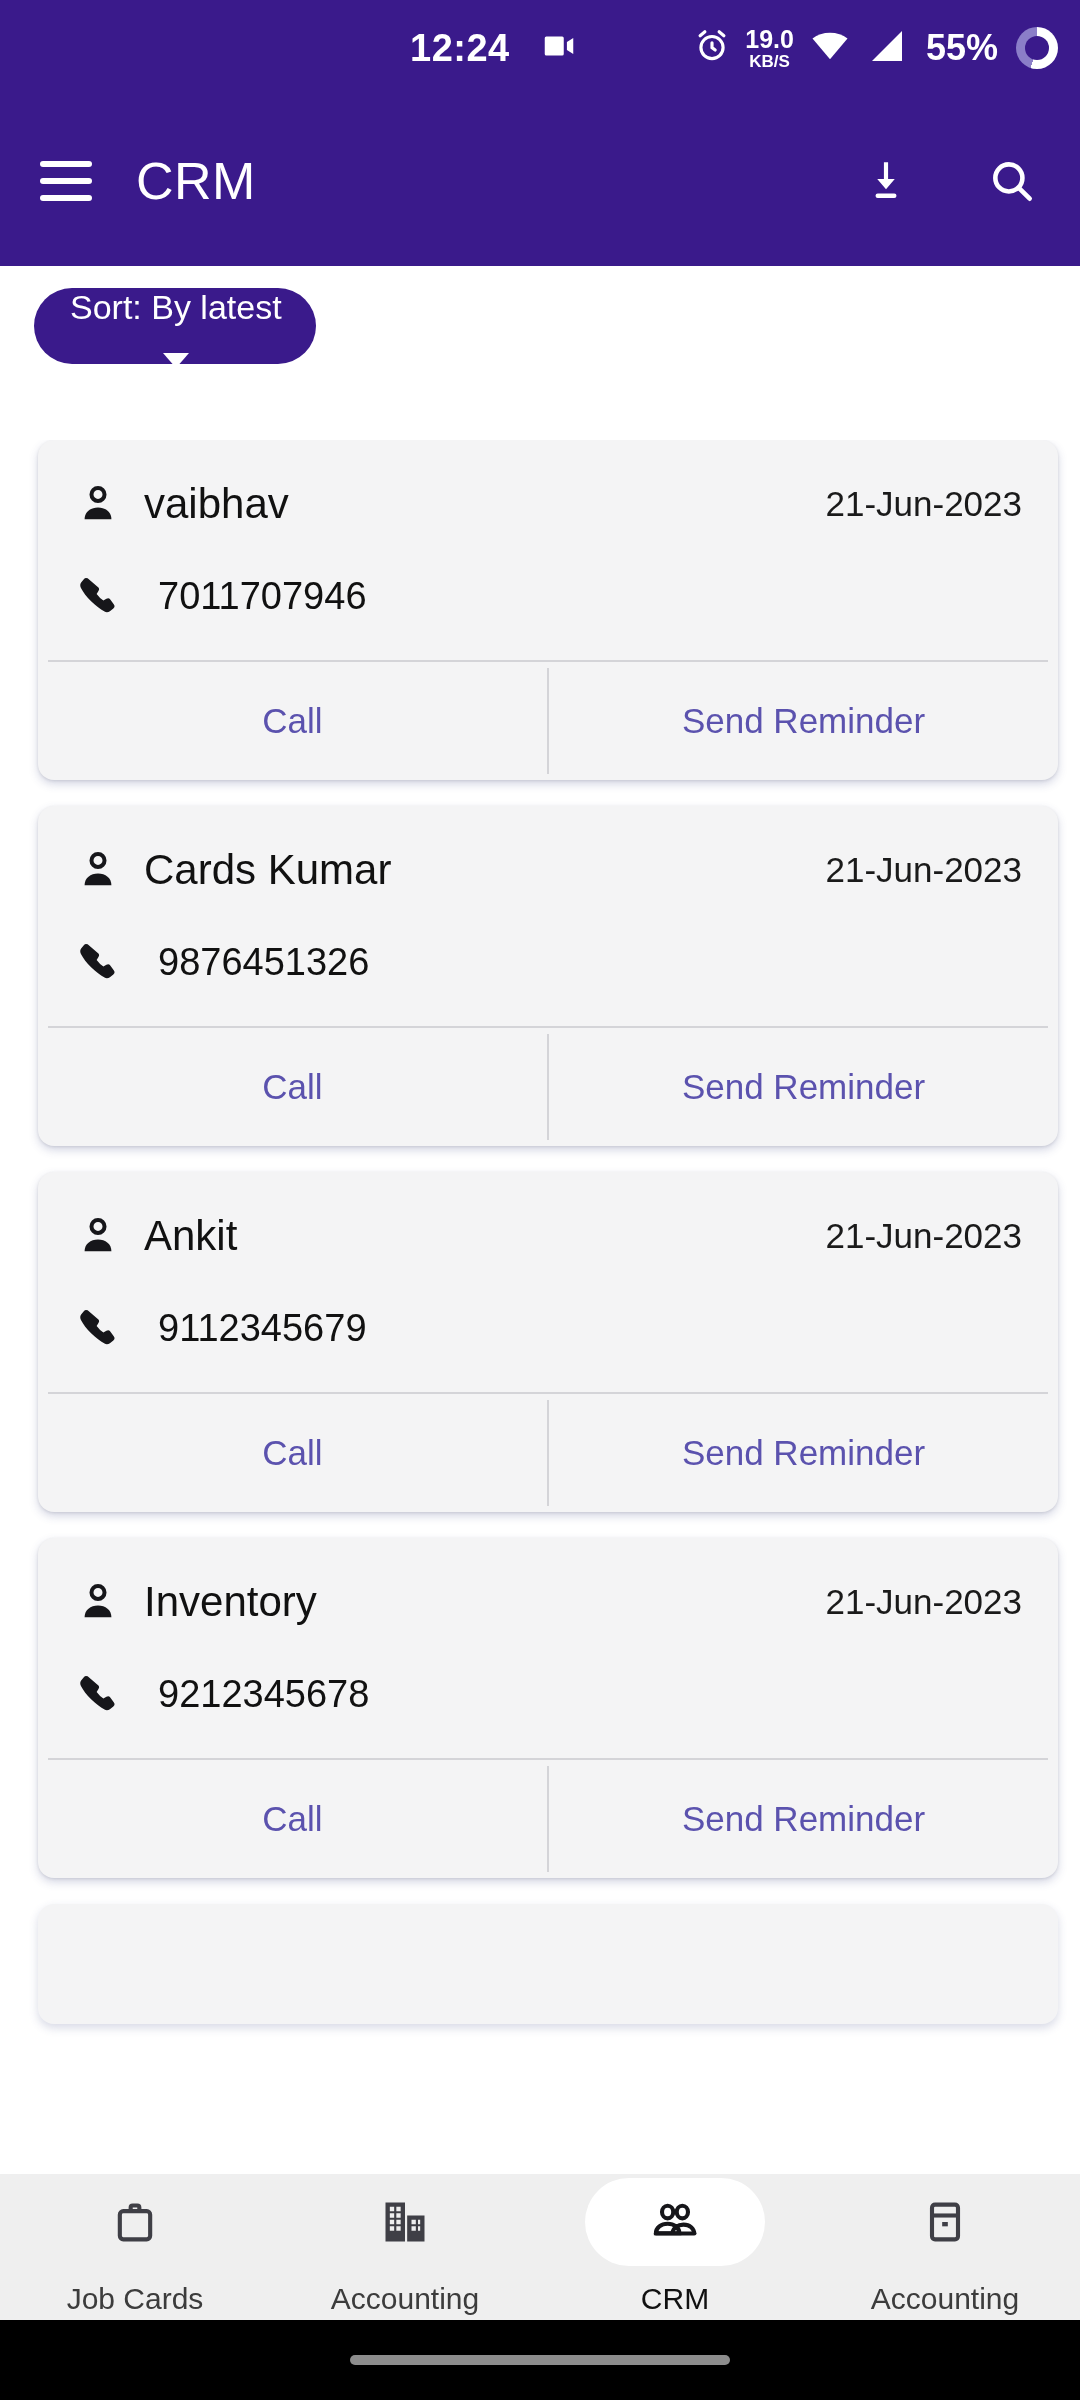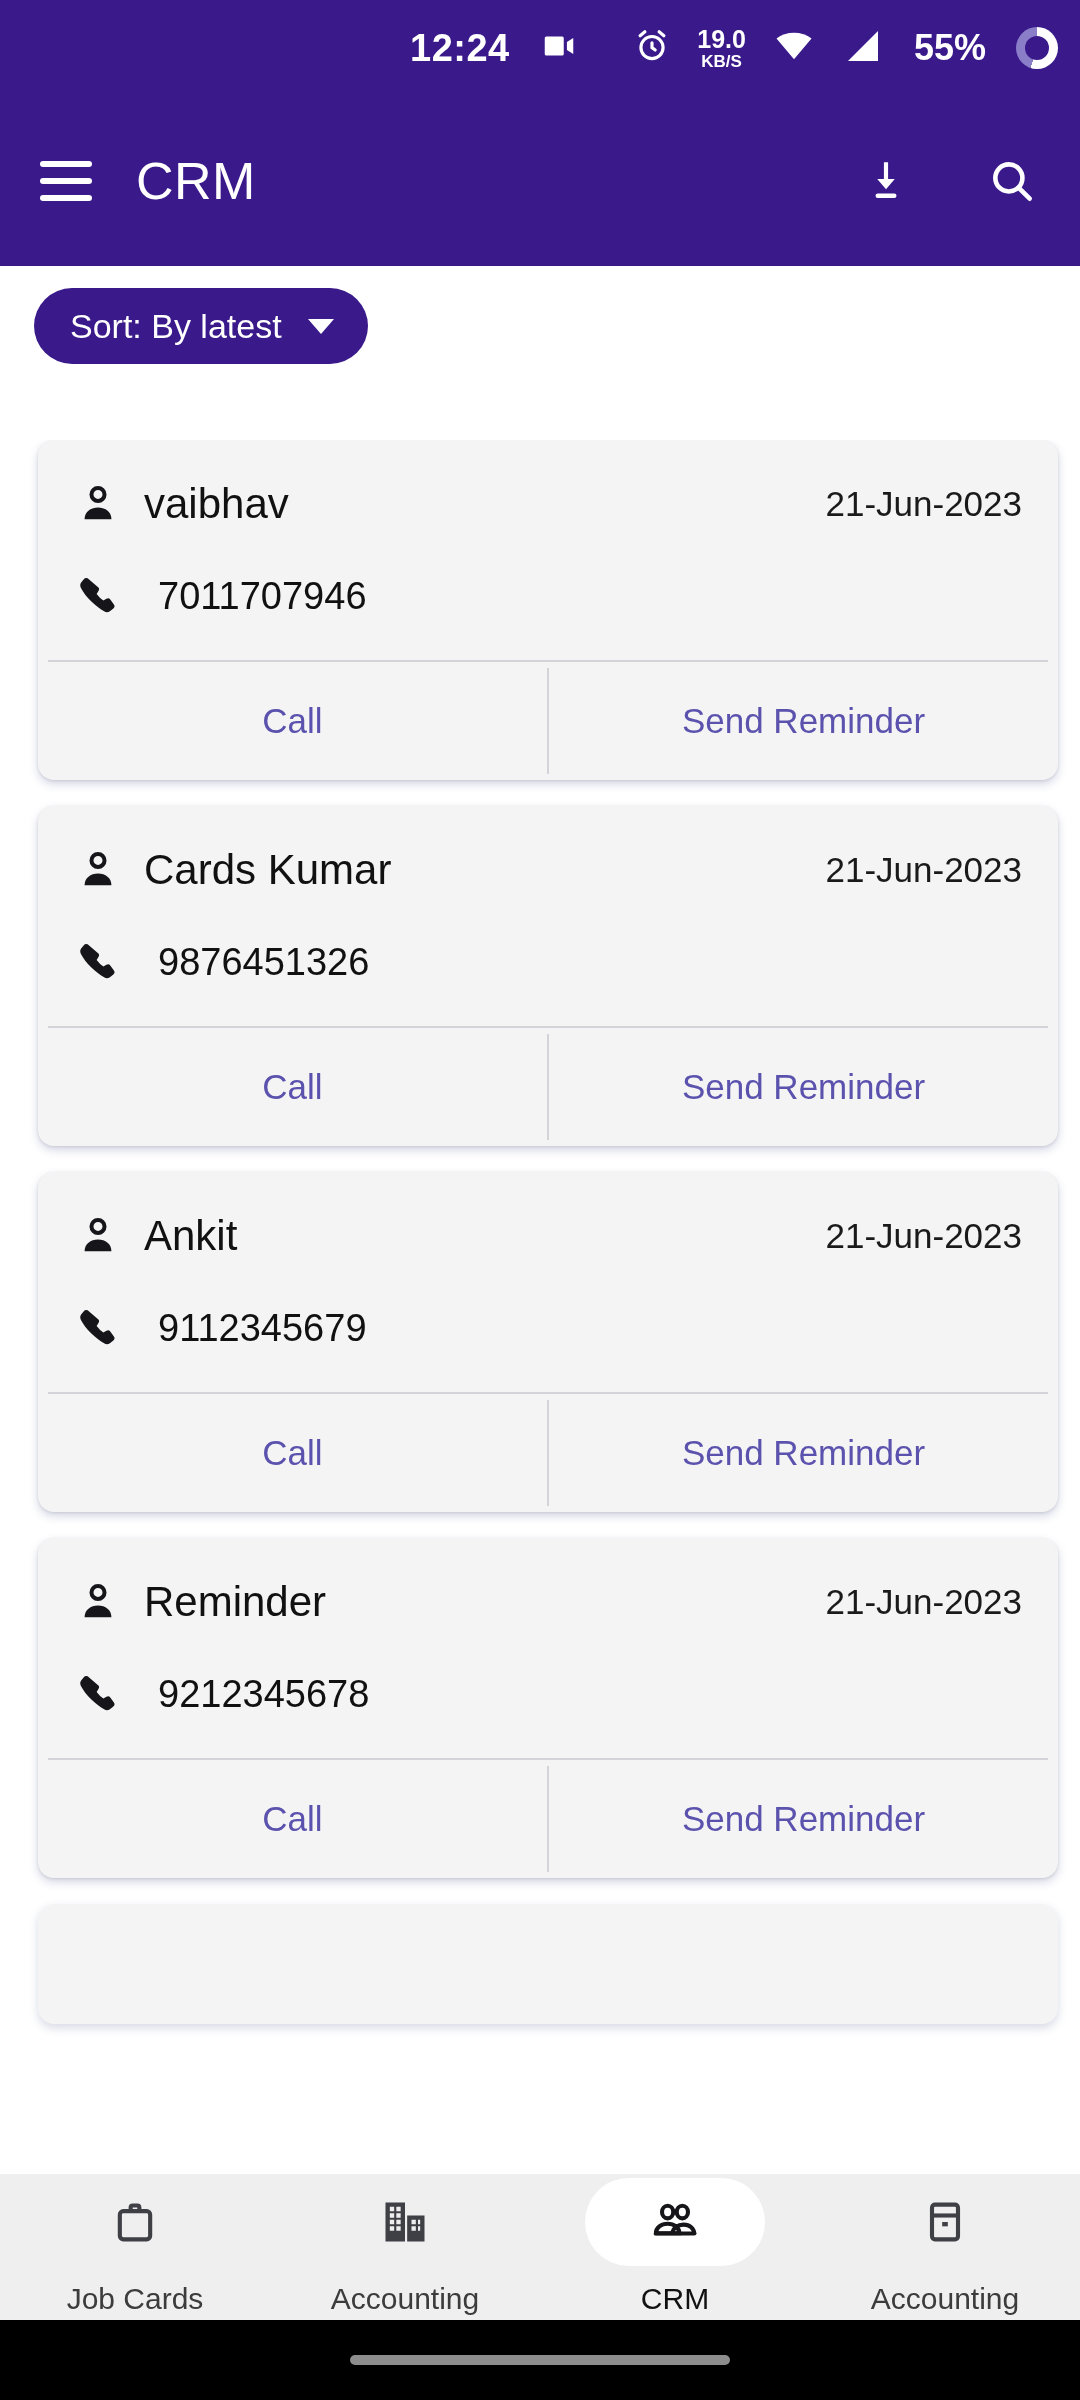--- a/index.html
+++ b/index.html
@@ -14,21 +14,21 @@
   
   .statusbar{
     position:absolute; top:0; left:0; width:1080px; height:96px;
     background:#3A1A8B; color:#ffffff;
     display:flex; align-items:center; overflow:hidden;
   }
   .sb-left{ flex:0 0 auto; display:flex; align-items:center; gap:30px;
             margin-left:calc(50% - 130px); }
   .sb-time{ font-size:38px; font-weight:600; letter-spacing:0.5px; line-height:1; }
   .sb-right{ position:absolute; right:22px; top:0; height:96px;
-             display:flex; align-items:center; gap:26px; }
+             display:flex; align-items:center; gap:14px; }
   .sb-speed{ display:flex; flex-direction:column; align-items:center; line-height:1; }
   .sb-speed .v{ font-size:25px; font-weight:700; }
   .sb-speed .u{ font-size:17px; font-weight:700; margin-top:1px; }
   .sb-batt-txt{ font-size:36px; font-weight:700; margin-left:4px; }
   .batt-ring{
     width:42px; height:42px; border-radius:50%;
     background:
       conic-gradient(#ffffff 0deg 198deg, #8b7ec8 198deg 360deg);
     position:relative; margin-left:4px;
   }
@@ -49,21 +49,21 @@
   .appbar-actions{ margin-left:auto; display:flex; align-items:center; gap:70px; }
   .ab-icon{ width:56px; height:56px; display:flex; align-items:center; justify-content:center; cursor:pointer; }
 
   
   .sortbar{ position:absolute; top:266px; left:0; width:1080px; height:120px;
             display:flex; align-items:center; padding-left:34px; background:#fff; }
   .chip{
     display:inline-flex; align-items:center; gap:26px;
     background:#3A1A8B; color:#fff;
     height:76px; padding:0 34px 0 36px; border-radius:40px;
-    font-size:34px; cursor:pointer;
+    font-size:34px; cursor:pointer;flex-direction:column;
   }
   .caret{ width:0; height:0; border-left:13px solid transparent;
           border-right:13px solid transparent; border-top:15px solid #fff; }
 
   
   .list{ position:absolute; top:440px; left:8px; width:1080px; height:1700px; overflow:hidden; }
   .card{
     position:relative; margin:0 30px 26px 30px;
     background:#F4F4F5; border-radius:16px;
     box-shadow:0 4px 10px rgba(60,70,130,0.22), 0 1px 3px rgba(0,0,0,0.10);
@@ -259,21 +259,21 @@
       </div>
       <div class="card">
     <div class="card-top">
       <div class="row-name">
         <span class="ico">
               <svg width="46" height="46" viewBox="0 0 24 24" fill="none" stroke="#16161a" stroke-width="2.1">
                 <circle cx="12" cy="7" r="3.4"></circle>
                 <path d="M5 20c0-3.9 3.1-6.2 7-6.2s7 2.3 7 6.2z" fill="#16161a" stroke="none"></path>
               </svg>
             </span>
-        <span class="name">Reminder</span>
+        <span class="name">Inventory</span>
         <span class="date">21-Jun-2023</span>
       </div>
       <div class="row-phone">
         <span class="ico">
               <svg width="46" height="46" viewBox="0 0 24 24" fill="#16161a">
                 <path d="M6.6 2.8a1.6 1.6 0 0 0-2 .4L3.2 5c-.6.8-.6 1.9-.1 2.8 1.2 2.3 3 4.7 5.3 7s4.7 4.1 7 5.3c.9.5 2 .4 2.8-.2l1.8-1.4a1.6 1.6 0 0 0 .3-2.1l-1.9-2.6a1.5 1.5 0 0 0-2-.4l-1.6 1a17 17 0 0 1-3.5-3.5l1-1.6a1.5 1.5 0 0 0-.4-2z"></path>
               </svg>
             </span>
         <span class="phone-num">9212345678</span>
       </div>

